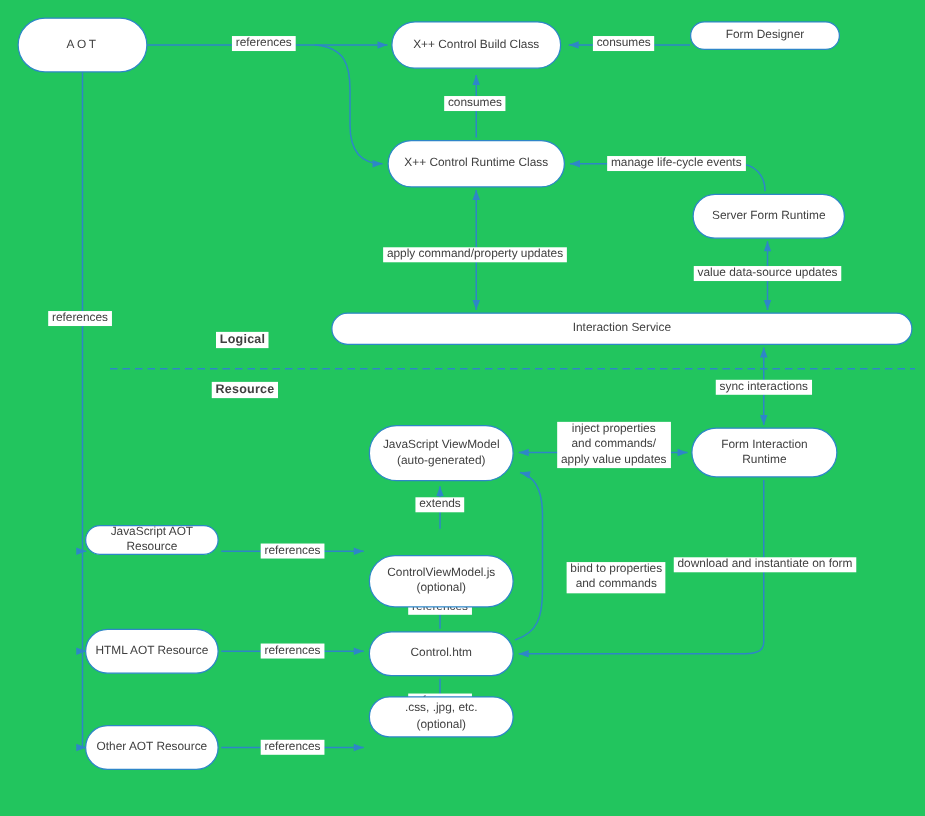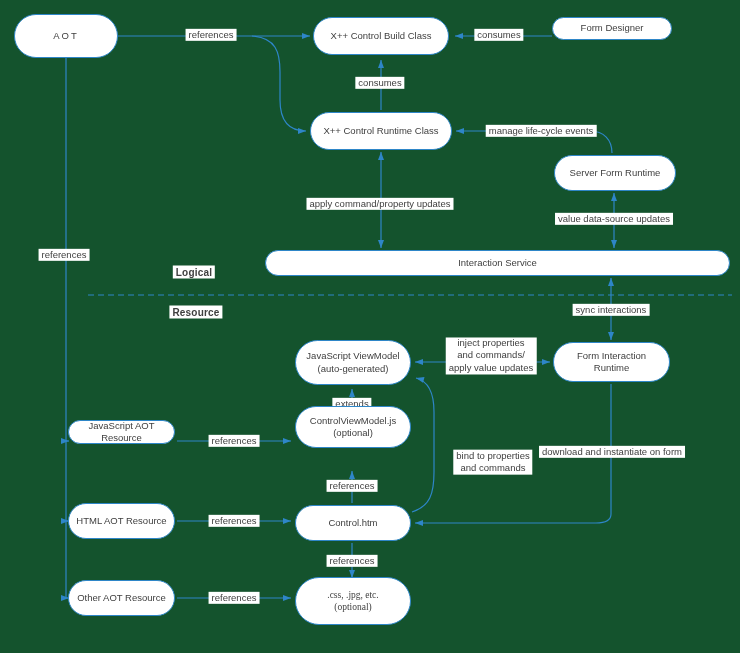--- a/index.html
+++ b/index.html
@@ -1,18 +1,18 @@
 <!DOCTYPE html>
 <html style="--line: #2e86c8; --text: #404040;"><head>
 <meta charset="utf-8">
 <style>
   :root { --line:#2e86c8; --text:#404040; }
   html,body{margin:0;padding:0;background:#fff;}
   #canvas{
-    position:relative;width:740px;height:653px;background:#14532d;overflow:hidden;
+    position:relative;width:740px;height:653px;background:#22c55e;overflow:hidden;
     font-family:"Liberation Sans", sans-serif;color:var(--text,#404040);
   }
   #wires{position:absolute;left:0;top:0;z-index:1;}
   .node{
     position:absolute;z-index:3;background:#fff;
     border:1.2px solid var(--line,#2e86c8);border-radius:999px;
     display:flex;flex-direction:column;align-items:center;justify-content:center;
     text-align:center;font-size:9.5px;line-height:1.3;color:var(--text,#404040);
     box-sizing:border-box;padding:2px 6px;
   }
@@ -25,25 +25,25 @@
 
   #n-aot{left:14px;top:14px;width:104px;height:44px;letter-spacing:2px;}
   #n-build{left:313px;top:17px;width:136px;height:38px;}
   #n-designer{left:552px;top:17px;width:120px;height:23px;}
   #n-runtime{left:310px;top:112px;width:142px;height:38px;}
   #n-server{left:554px;top:155px;width:122px;height:36px;}
   #n-interaction{left:265px;top:250px;width:465px;height:26px;}
   #n-jsvm{left:295px;top:340px;width:116px;height:45px;}
   #n-fir{left:553px;top:342px;width:117px;height:40px;}
   #n-jsres{left:68px;top:420px;width:107px;height:24px;}
-  #n-cvm{left:295px;top:406px;width:116px;height:42px;text-align:right;}
+  #n-cvm{left:295px;top:444px;width:116px;height:42px;text-align:right;}
   #n-htmlres{left:68px;top:503px;width:107px;height:36px;}
   #n-chtm{left:295px;top:505px;width:116px;height:36px;}
   #n-otherres{left:68px;top:580px;width:107px;height:36px;}
-  #n-css{left:295px;top:577px;width:116px;height:48px;font-family:Liberation Serif, serif;}
+  #n-css{left:295px;top:557px;width:116px;height:33px;}
 
   #l-ref-aot-build{left:211px;top:35px;}
   #l-consumes-designer{left:499px;top:35px;}
   #l-consumes-runtime{left:380px;top:83px;}
   #l-manage{left:541px;top:131px;}
   #l-apply-cmd{left:380px;top:204px;}
   #l-apply-ds{left:614px;top:219px;}
   #l-logical{left:194px;top:272px;}
   #l-physical{left:196px;top:312px;}
   #l-sync{left:611px;top:310px;}

